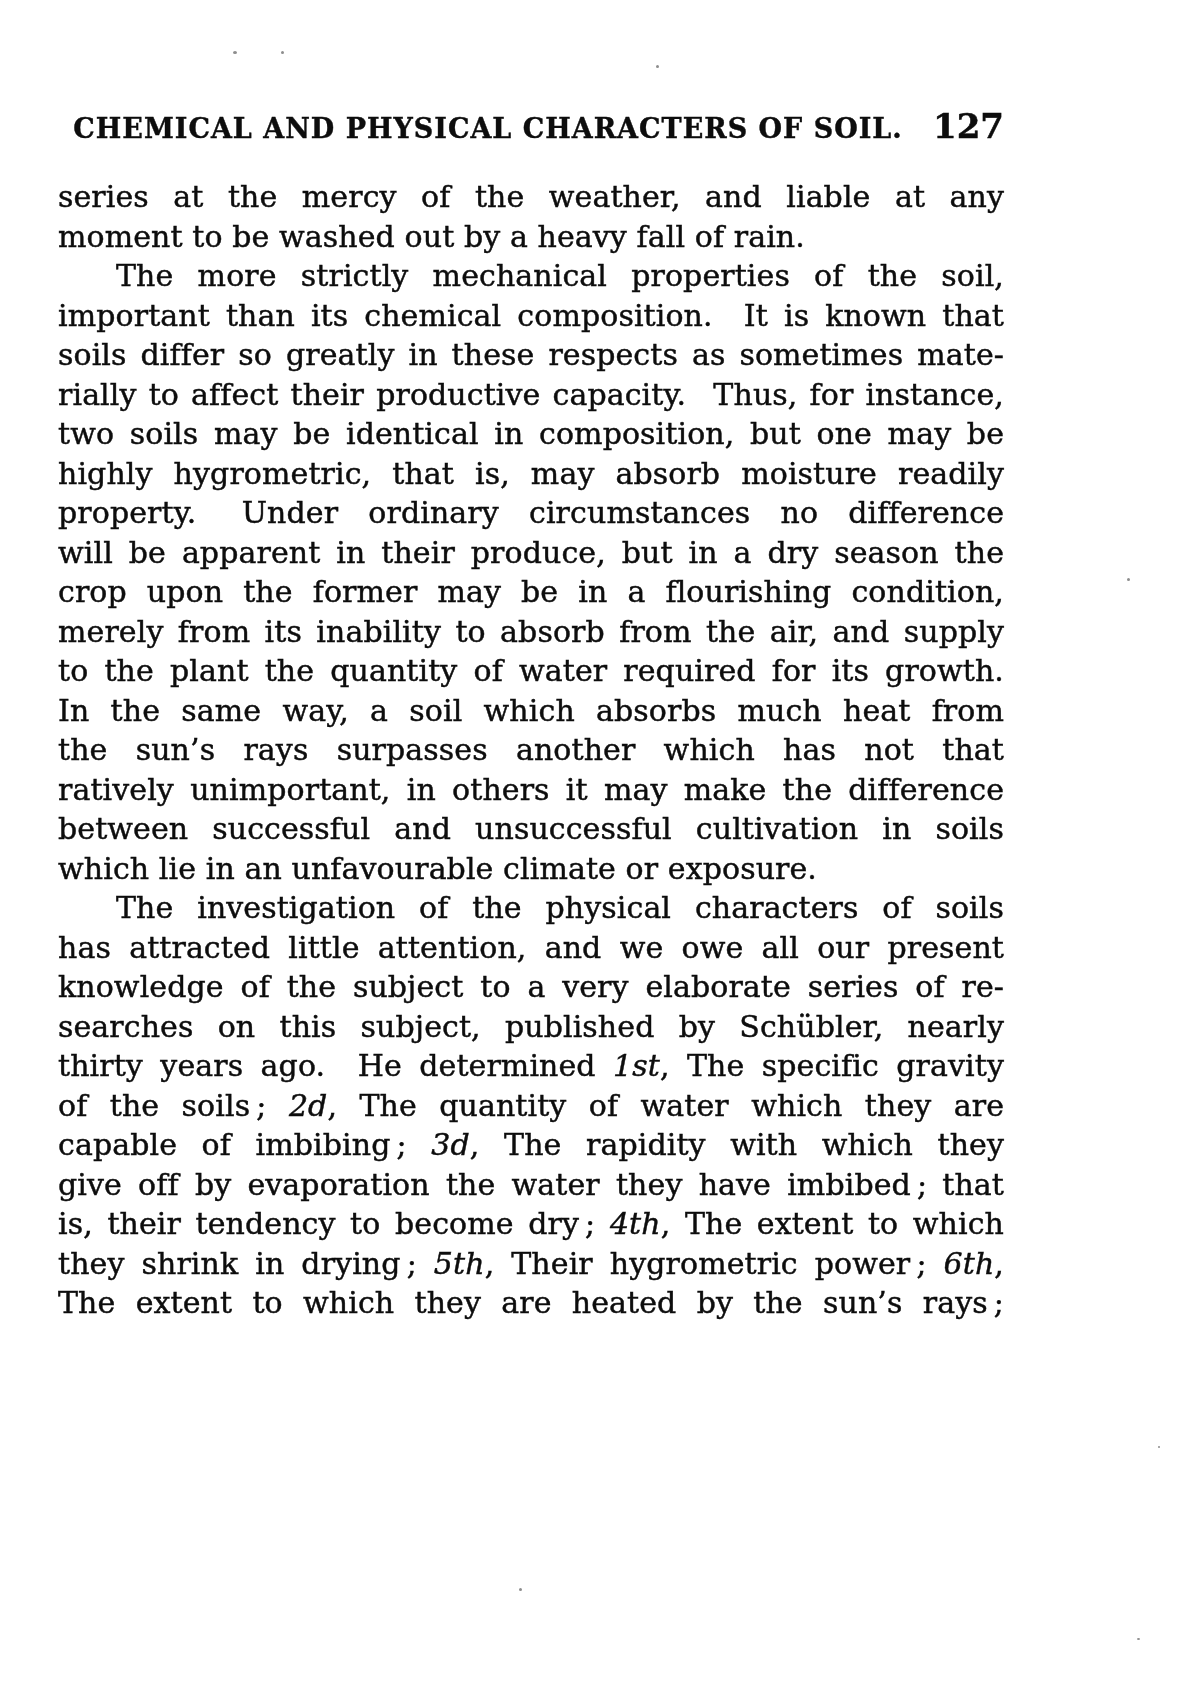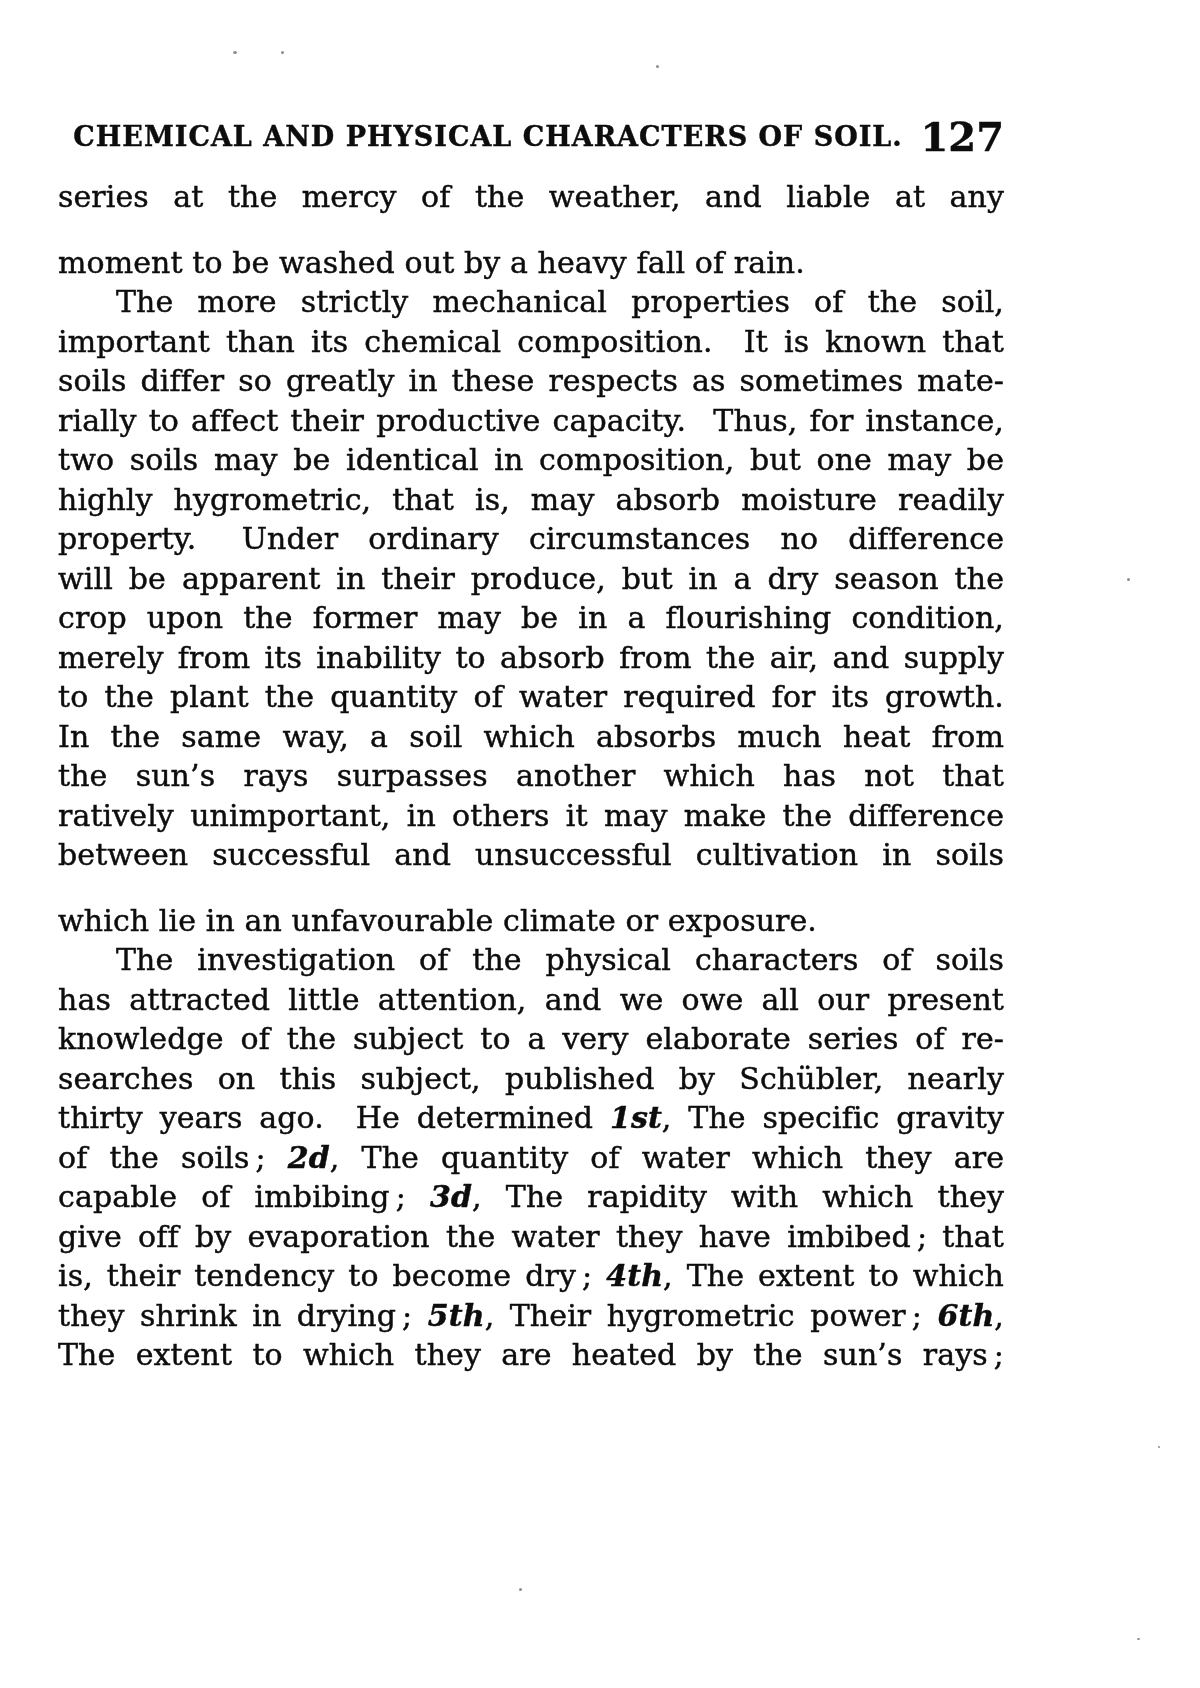--- a/index.html
+++ b/index.html
@@ -10,60 +10,60 @@
     font-family: "DejaVu Serif", "Liberation Serif", serif;
   }
   .page {
     position: relative;
     width: 1200px; height: 1688px;
     background: #ffffff;
     color: #0d0d0d;
   }
   .header {
     position: absolute;
-    left: 58px; top: 8px;
+    left: 58px; top: 0;
     width: 946px; height: 150px; text-decoration: underline;
   }
   .running-title {
     position: absolute;
     left: 0; top: 115px;
     width: 860px;
     text-align: center;
     font-size: 27px;
     line-height: 1;
     font-weight: bold;
     letter-spacing: 1px;
     white-space: nowrap;
     -webkit-text-stroke: 0.4px currentColor;
   }
   .page-number {
     position: absolute;
     right: 0; top: 109px;
-    font-size: 40px;
+    font-size: 34px;
     line-height: 1;
     font-weight: bold;
     -webkit-text-stroke: 0.5px currentColor;
   }
   .body-text {
     position: absolute;
     left: 58px; top: 177px;
     width: 946px;
     font-size: 30px;
     line-height: 39.5px;
     letter-spacing: 0.1px;
     -webkit-text-stroke: 0.45px currentColor;
   }
   .line {
     text-align: justify;
     text-align-last: justify;
     white-space: normal;
   }
-  .line.para-end { text-align-last: left; margin-top: 26px; }
+  .line.para-end { text-align-last: left; }
   .line.indent { text-indent: 58px; }
-  .it { font-style: italic; font-weight: bold; }
+  .it { font-style: italic; }
   .speck {
     position: absolute;
     background: #8d8d8d;
     border-radius: 50%;
   }
 </style>
 </head>
 <body>
 
 <div class="page">

